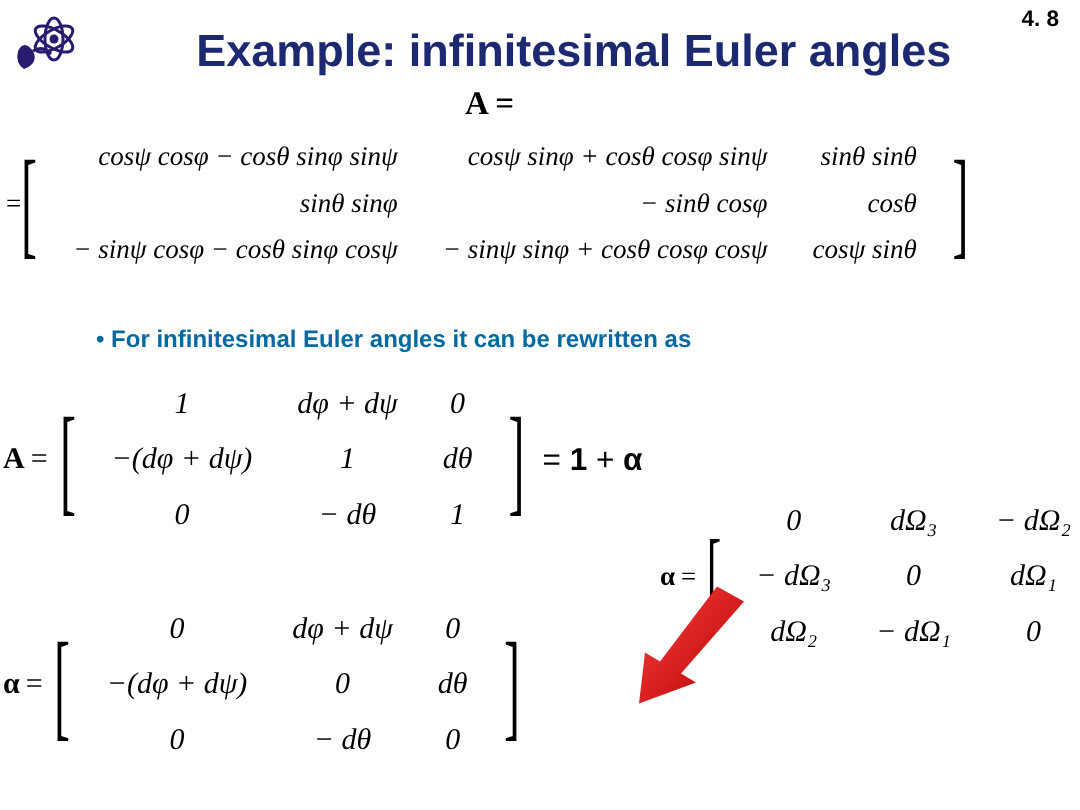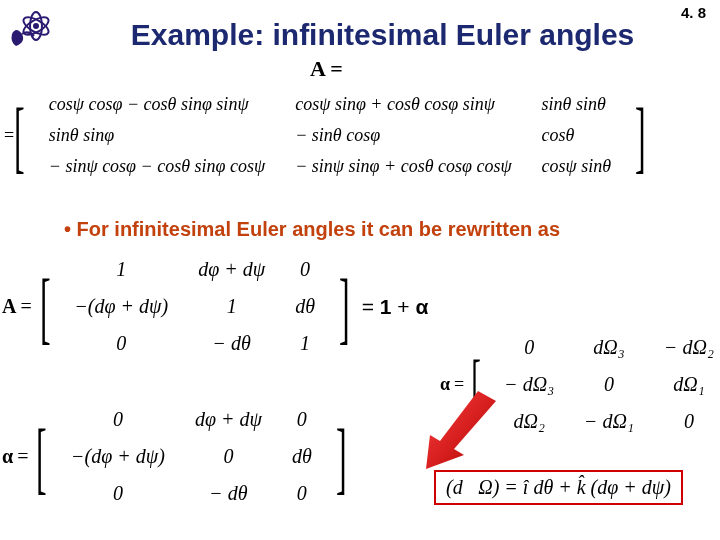--- a/index.html
+++ b/index.html
@@ -62,29 +62,29 @@
     font-size: 80px;
     line-height: 80px;
     font-family: "Times New Roman", serif;
     font-style: normal;
     transform: scaleX(0.4);
     transform-origin: center;
   }
   .mxtable td {
     padding: 4px 14px;
     white-space: nowrap;
-    text-align: left;
+    text-align: right;
   }
   .bullet {
     position: absolute;
     left: 64px;
     top: 218px;
-    font-size: 20px;
+    font-size: 16px;
     font-weight: bold;
-    color: #c2410c;
+    color: #0369a1;
   }
   .eqA2 {
     position: absolute;
     left: 2px;
     top: 250px;
     font-family: "Times New Roman", serif;
     font-size: 20px;
     display: flex;
     align-items: center;
   }
@@ -273,15 +273,14 @@
       <defs>
         <linearGradient id="arrgrad" x1="0" y1="0" x2="1" y2="1">
           <stop offset="0%" stop-color="#ff4040"></stop>
           <stop offset="100%" stop-color="#b00000"></stop>
         </linearGradient>
       </defs>
       <polygon points="70,6 88,16 46,64 56,70 18,84 22,50 32,56" fill="url(#arrgrad)"></polygon>
     </svg>
   </div>
 
-  <div class="boxed">(d⃗Ω) = î dθ + k̂ (dφ + dψ)</div>
 
 </div>
 
 </body></html>

